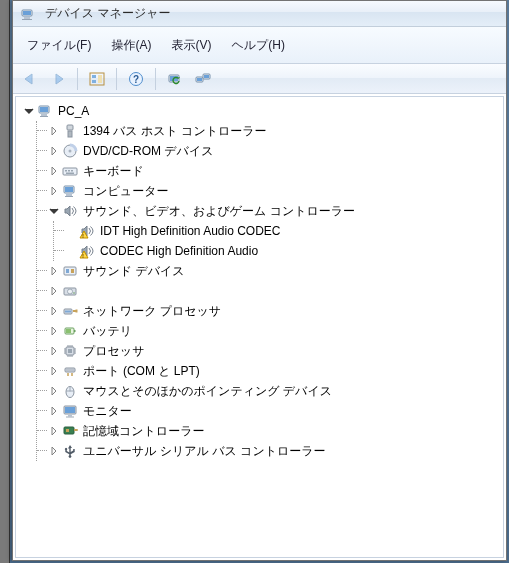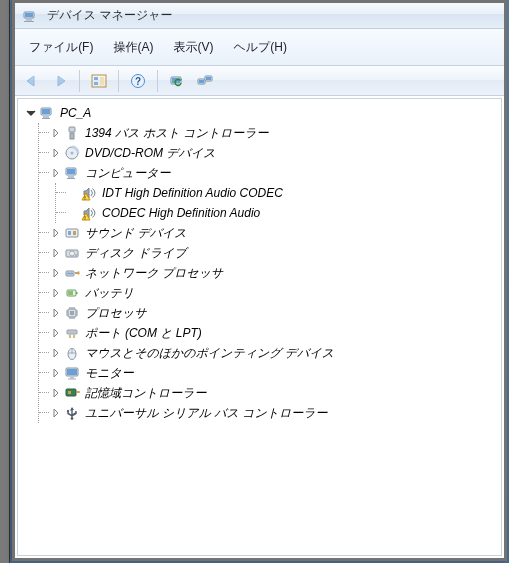--- a/index.html
+++ b/index.html
@@ -18,21 +18,21 @@
     left: 0; top: 0; bottom: 0;
     width: 10px;
     background: #7a7a7a;
     border-right: 1px solid #333;
     z-index: 0;
   }
   .window {
     position: absolute;
     left: 12px; top: 0; right: 2px; bottom: 2px;
     background: #fff;
-    border: 3px solid #737373;
+    border: 1px solid #737373;
     box-shadow: -2px 0 4px rgba(0,0,0,.25);
     display: flex;
     flex-direction: column;
   }
   .titlebar {
     height: 26px;
     background: linear-gradient(to bottom, #f6fafe 0%, #e8eff8 45%, #d9e5f2 46%, #e4eef8 100%);
     border-bottom: 1px solid #c2cedb;
     display: flex;
     align-items: center;
@@ -94,21 +94,20 @@
   .expander {
     width: 14px; height: 14px;
     display: flex; align-items: center; justify-content: center;
     cursor: pointer;
     flex: 0 0 14px;
   }
   .expander svg { display:block; }
   .nodelabel {
     padding-left: 2px;
     color: #000;
-    font-style: italic;
   }
   .ico {
     width: 16px; height: 16px;
     flex: 0 0 16px;
     display: flex; align-items: center; justify-content: center;
     margin: 0 3px 0 1px;
   }
   .children {
     margin-left: 14px;
     border-left: 1px dotted #a0a0a0;
@@ -245,27 +244,60 @@
             <span class="nodelabel">DVD/CD-ROM デバイス</span>
           </div>
           <div class="row">
             <span class="expander">
               <svg width="10" height="10" viewBox="0 0 10 10">
                 <path d="M3 1 L7 5 L3 9 Z" fill="#fcfcfc" stroke="#808080"></path>
               </svg>
             </span>
             <span class="ico">
               <svg width="16" height="16" viewBox="0 0 16 16">
+                <rect x="1" y="5" width="14" height="7" rx="1" fill="#e8eef6" stroke="#8a94a0"></rect>
+                <rect x="3" y="7" width="2" height="1.5" fill="#9aa6b2"></rect>
+                <rect x="6" y="7" width="2" height="1.5" fill="#9aa6b2"></rect>
+                <rect x="9" y="7" width="2" height="1.5" fill="#9aa6b2"></rect>
+                <rect x="4" y="9.5" width="8" height="1.5" fill="#9aa6b2"></rect>
+              </svg>
+            </span>
+            <span class="nodelabel">キーボード</span>
+          </div>
+          <div class="row">
+            <span class="expander">
+              <svg width="10" height="10" viewBox="0 0 10 10">
+                <path d="M3 1 L7 5 L3 9 Z" fill="#fcfcfc" stroke="#808080"></path>
+              </svg>
+            </span>
+            <span class="ico">
+              <svg width="16" height="16" viewBox="0 0 16 16">
                 <rect x="2" y="3" width="10" height="7" rx="1" fill="#eef2f6" stroke="#7790aa"></rect>
                 <rect x="3" y="4" width="8" height="5" fill="#6aa0d8"></rect>
                 <rect x="4" y="11" width="6" height="2" fill="#b8c4d2"></rect>
                 <rect x="3" y="13" width="8" height="1" fill="#96a4b4"></rect>
               </svg>
             </span>
             <span class="nodelabel">コンピューター</span>
+          </div>
+          <div class="row">
+            <span class="expander">
+              <svg width="10" height="10" viewBox="0 0 10 10">
+                <path d="M1 3 L5 7 L9 3" fill="none" stroke="#3a3a3a" stroke-width="1.4"></path>
+                <path d="M1 3 L5 7 L9 3 Z" fill="#3a3a3a"></path>
+              </svg>
+            </span>
+            <span class="ico">
+              <svg width="16" height="16" viewBox="0 0 16 16">
+                <path d="M3 6 h2 l3-3 v10 l-3-3 h-2 z" fill="#9aa6b2" stroke="#78828e"></path>
+                <path d="M10 5 q3 3 0 6" fill="none" stroke="#78828e"></path>
+                <path d="M11.5 3.5 q5 4.5 0 9" fill="none" stroke="#78828e"></path>
+              </svg>
+            </span>
+            <span class="nodelabel">サウンド、ビデオ、およびゲーム コントローラー</span>
           </div>
           <div class="children">
             <div class="row">
               <span class="expander">
                 <svg width="10" height="10"></svg>
               </span>
               <span class="ico">
                 <svg width="16" height="16" viewBox="0 0 16 16">
                   <path d="M3 6 h2 l3-3 v10 l-3-3 h-2 z" fill="#9aa6b2" stroke="#78828e"></path>
                   <path d="M10 5 q3 3 0 6" fill="none" stroke="#78828e"></path>
@@ -317,21 +349,20 @@
                 <path d="M3 1 L7 5 L3 9 Z" fill="#fcfcfc" stroke="#808080"></path>
               </svg>
             </span>
             <span class="ico">
               <svg width="16" height="16" viewBox="0 0 16 16">
                 <rect x="2" y="5" width="12" height="7" rx="1" fill="#d8dee6" stroke="#8a94a0"></rect>
                 <circle cx="8" cy="8.5" r="2.5" fill="#eef2f6" stroke="#a0aab6"></circle>
                 <circle cx="12" cy="10" r="0.8" fill="#6aa060"></circle>
               </svg>
             </span>
-            <span class="nodelabel">ディスク ドライブ</span>
           </div>
           <div class="row">
             <span class="expander">
               <svg width="10" height="10" viewBox="0 0 10 10">
                 <path d="M3 1 L7 5 L3 9 Z" fill="#fcfcfc" stroke="#808080"></path>
               </svg>
             </span>
             <span class="ico">
               <svg width="16" height="16" viewBox="0 0 16 16">
                 <rect x="2" y="6" width="8" height="5" rx="1" fill="#d8dee6" stroke="#8a94a0"></rect>

